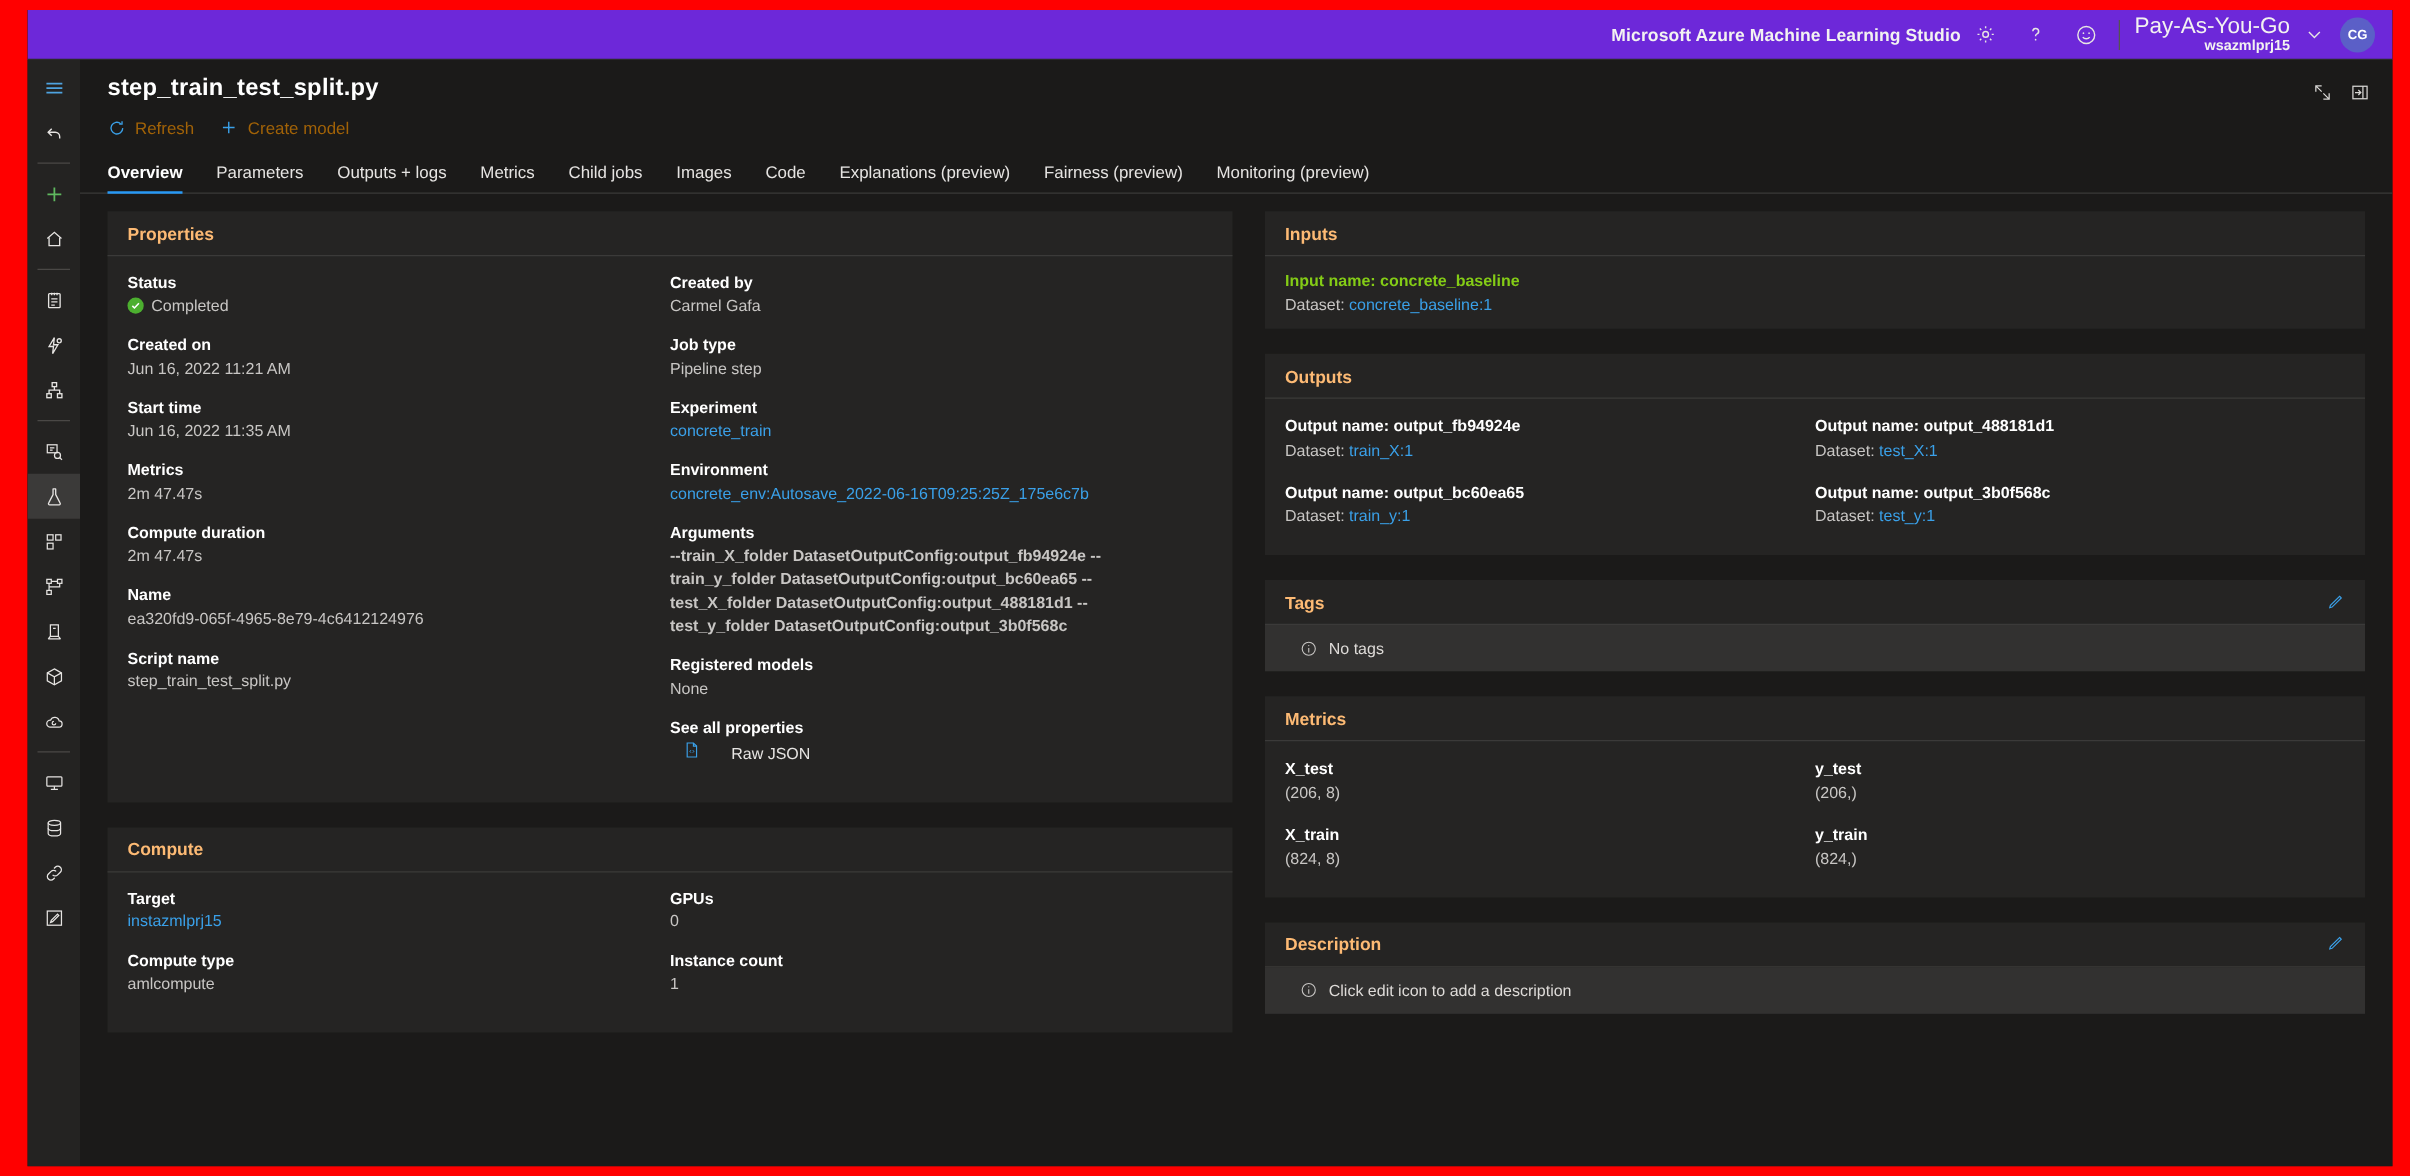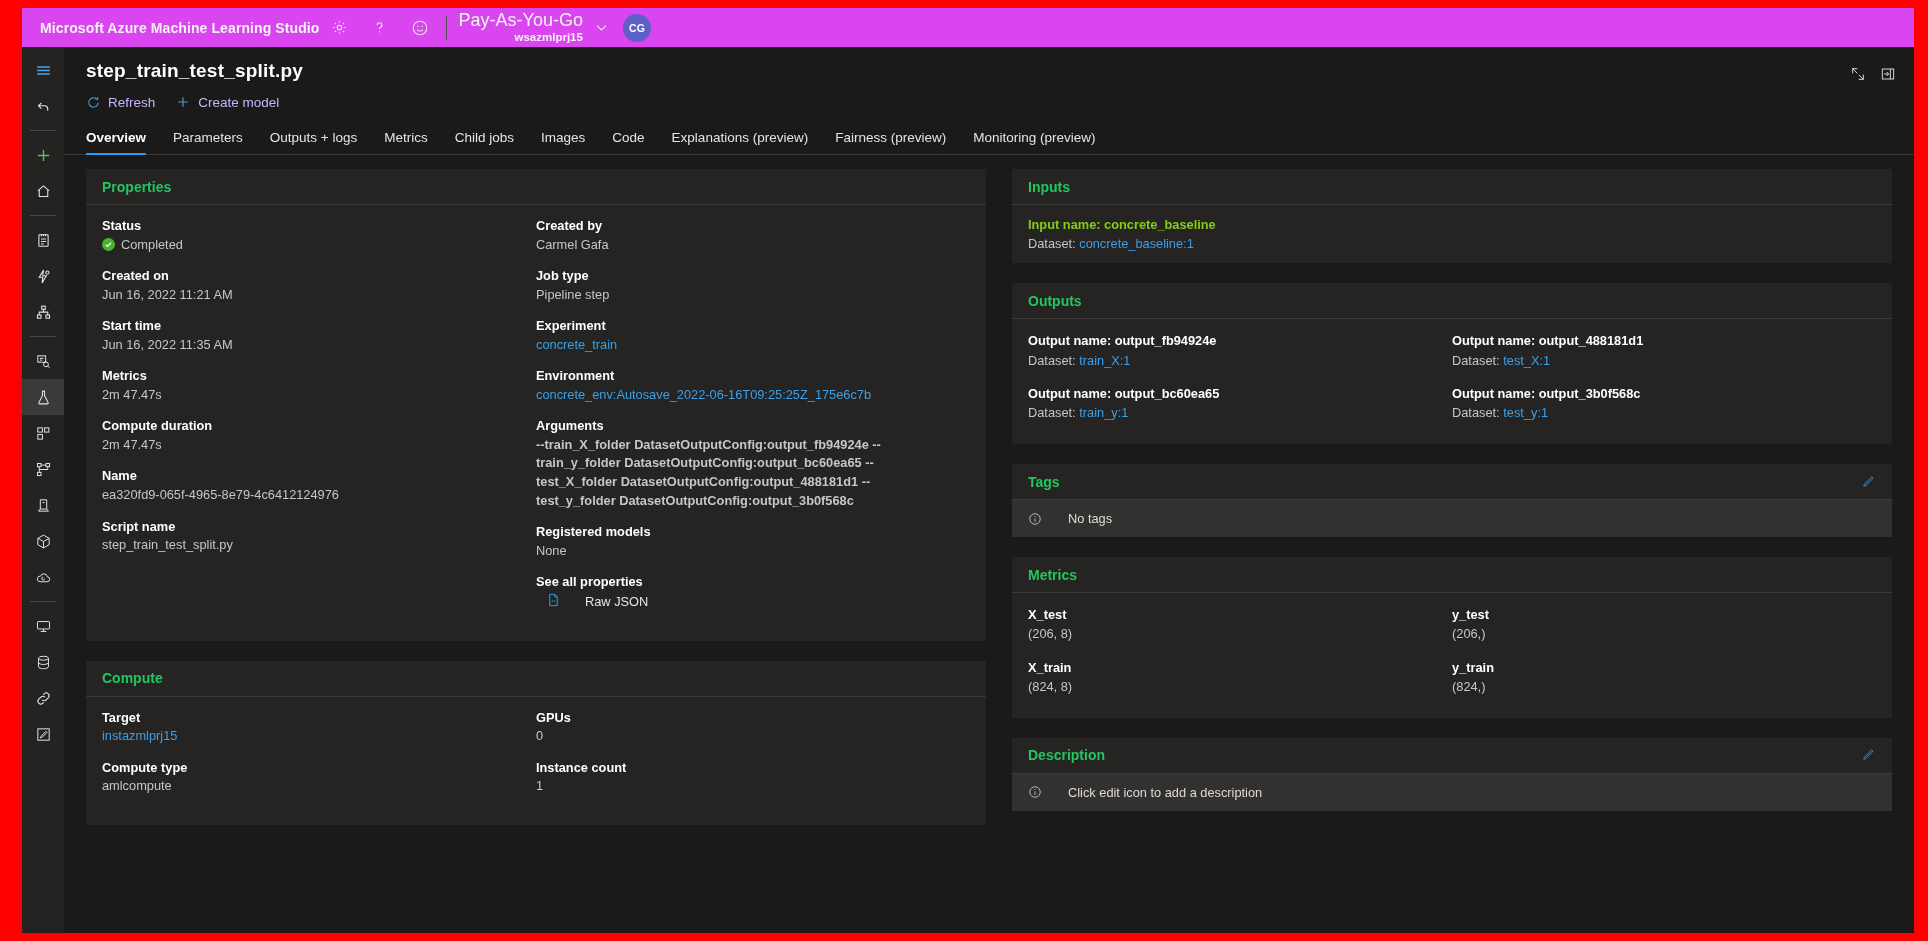--- a/index.html
+++ b/index.html
@@ -14,23 +14,23 @@
     left: 22px; top: 8px;
     width: 1892px; height: 925px;
     background: #1b1a19;
     display: flex; flex-direction: column;
     overflow: hidden;
   }
 
   
   .topbar {
     height: 40px; flex: 0 0 40px;
-    background: #d946ef;
+    background: #6d28d9;
     display: flex; align-items: center;
-    justify-content: flex-start;
+    justify-content: flex-end;
     padding: 0 14px 0 18px;
     border-bottom: 1px solid #2b2b2b;
   }
   .brand { font-size: 14px; font-weight: bold; color: #f3f2f1; letter-spacing: .1px; }
   .topright { display: flex; align-items: center; gap: 0px; }
   .ticon {
     width: 40px; height: 40px; display: flex; align-items: center; justify-content: center;
     color: #e8e6e3; font-size: 17px; cursor: pointer;
   }
   .ticon svg { display: block; }
@@ -63,21 +63,21 @@
   .rail .ri.blue { color: #4ea3e0; }
   .rail .ri.green { color: #5fb85f; }
   .rail .sep { width: 26px; height: 1px; background: #4a4846; margin: 6px 0; }
 
   
   .content { flex: 1; min-width: 0; display: flex; flex-direction: column; background: #1b1a19; }
 
   .pagehead { padding: 12px 22px 0 22px; position: relative; }
   .ptitle { font-size: 19px; font-weight: bold; color: #ffffff; letter-spacing: .2px; }
   .cmdbar { display: flex; align-items: center; gap: 20px; margin-top: 12px; }
-  .cmd { display: flex; align-items: center; gap: 7px; color: #c4b5fd; font-size: 13.5px; cursor: pointer; justify-content: flex-end; }
+  .cmd { display: flex; align-items: center; gap: 7px; color: #a16207; font-size: 13.5px; cursor: pointer; justify-content: flex-end; }
   .cmd .g { color: #3aa0e8; display: flex; align-items: center; }
   .winbtns { position: absolute; right: 18px; top: 18px; display: flex; gap: 14px; }
   .winbtns div { color: #d8d6d4; cursor: pointer; display: flex; }
 
   .tabs { display: flex; gap: 0; padding: 0 22px; margin-top: 14px; border-bottom: 1px solid #3b3a39; }
   .tab {
     font-size: 13.5px; color: #e6e4e2; padding: 6px 0 9px 0; margin-right: 27px;
     cursor: pointer; position: relative; white-space: nowrap;
   }
   .tab.active { color: #ffffff; font-weight: bold; }
@@ -87,21 +87,21 @@
 
   .cols { flex: 1; display: flex; gap: 26px; padding: 14px 22px 0 22px; min-height: 0; overflow: hidden; }
   .colL { width: 900px; flex: 0 0 900px; }
   .colR { flex: 1; min-width: 0; }
 
   .card { background: #252423; margin-bottom: 20px; }
   .card-h {
     height: 36px; display: flex; align-items: center; justify-content: space-between;
     padding: 0 16px; border-bottom: 1px solid #3b3a39;
   }
-  .card-h .t { font-size: 14px; font-weight: bold; color: #22c55e; }
+  .card-h .t { font-size: 14px; font-weight: bold; color: #fdba74; }
   .edit-ic { color: #3aa0e8; cursor: pointer; display: flex; }
   .card-b { padding: 12px 16px 16px 16px; }
 
   .grid2 { display: flex; }
   .grid2 > div { width: 50%; }
   .field { margin-bottom: 13px; }
   .field .k { font-size: 12.8px; font-weight: bold; color: #ffffff; line-height: 1.45; }
   .field .v { font-size: 12.8px; color: #c8c6c4; line-height: 1.45; word-break: break-word; }
   .field .v.link { color: #3aa0e8; cursor: pointer; }
   .field .v.wrap { max-width: 380px; font-weight: bold; }
@@ -117,21 +117,21 @@
   .listrow .n { font-size: 12.8px; font-weight: bold; color: #84cc16; line-height: 1.5; }
   .listrow .d { font-size: 12.8px; color: #c8c6c4; line-height: 1.5; }
   .listrow .d a { color: #3aa0e8; text-decoration: none; cursor: pointer; }
 
   .outgrid { display: flex; flex-wrap: wrap; padding: 8px 16px 12px 16px; }
   .outcell { width: 50%; padding: 4px 0 10px 0; }
   .outcell .n { font-size: 12.8px; font-weight: bold; color: #ffffff; line-height: 1.5; }
   .outcell .d { font-size: 12.8px; color: #c8c6c4; line-height: 1.5; }
   .outcell .d a { color: #3aa0e8; text-decoration: none; cursor: pointer; }
 
-  .notice { display: flex; align-items: center; gap: 26px; background: #323130; padding: 11px 16px; }
+  .notice { display: flex; align-items: center; gap: 9px; background: #323130; padding: 11px 28px; }
   .notice .txt { font-size: 12.8px; color: #dedbd8; }
   .info-ic { color: #c8c6c4; display: flex; }
 
   .metgrid { display: flex; flex-wrap: wrap; padding: 8px 16px 12px 16px; }
   .metcell { width: 50%; padding: 4px 0 10px 0; }
   .metcell .k { font-size: 12.8px; font-weight: bold; color: #ffffff; line-height: 1.5; }
   .metcell .v { font-size: 12.8px; color: #c8c6c4; line-height: 1.5; }
 </style>
 </head>
 <body>

